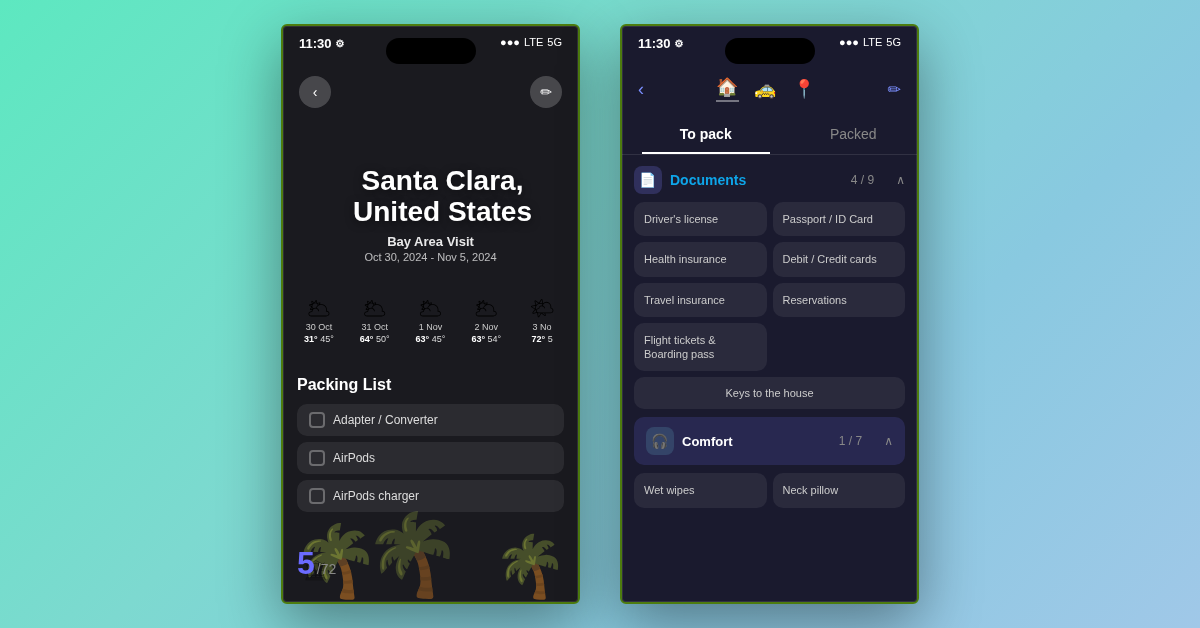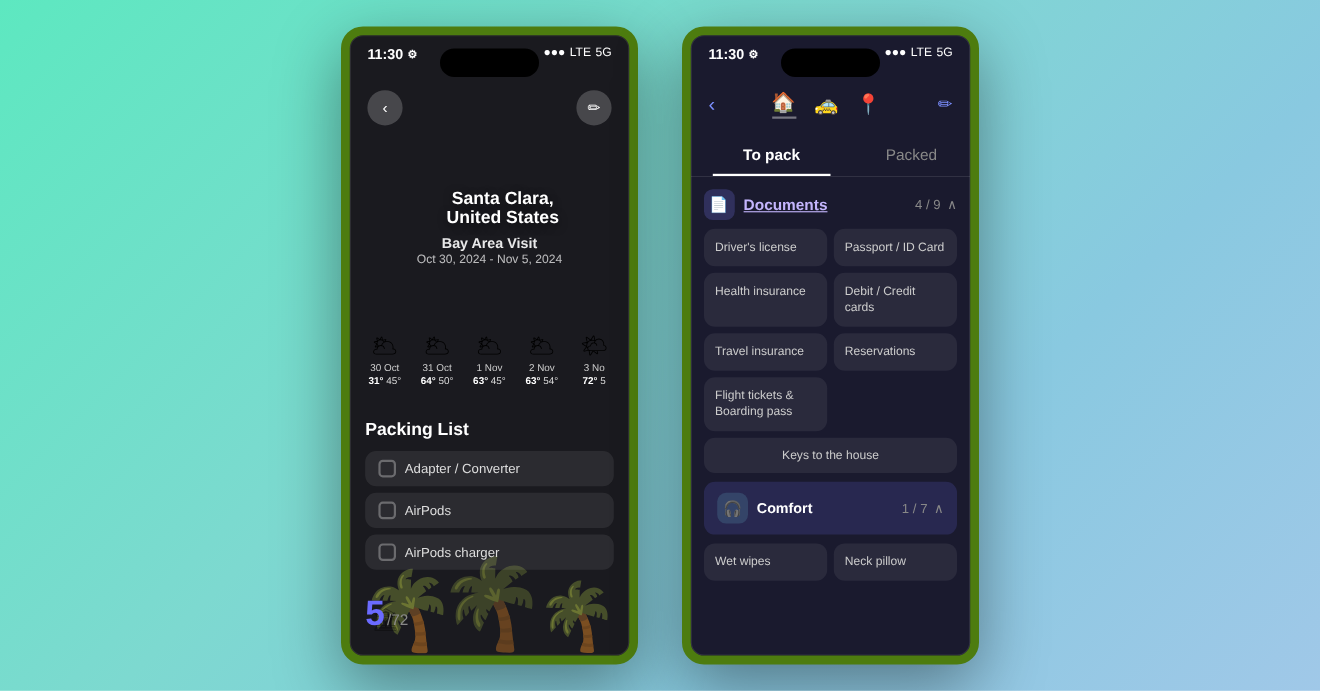--- a/index.html
+++ b/index.html
@@ -11,25 +11,25 @@
       display: flex;
       align-items: center;
       justify-content: center;
       gap: 40px;
       font-family: -apple-system, BlinkMacSystemFont, 'Segoe UI', sans-serif;
       overflow: hidden;
     }
 
     
     .phone {
-      width: 270px;
+      width: 299px;
       height: 580px;
       background: #1a1a1f;
-      border-radius: 20px;
-      border: 8px solid #4d7c0f;
+      border-radius: 6px;
+      border: 2px solid #4d7c0f;
       position: relative;
       overflow: hidden;
       box-shadow: 0 20px 60px rgba(0,0,0,0.4), inset 0 0 0 1px rgba(255,255,255,0.1);
     }
 
     
     .dynamic-island {
       position: absolute;
       top: 12px;
       left: 50%;
@@ -108,21 +108,21 @@
       position: absolute;
       top: 140px;
       left: 0;
       right: 0;
       text-align: center;
       z-index: 6;
       color: #fff;
     }
 
     .city-name {
-      font-size: 16px;
+      font-size: 28px;
       font-weight: 800;
       line-height: 1.1;
       text-shadow: 0 2px 8px rgba(0,0,0,0.5);
       padding-left: 24px;
     }
 
     .trip-name {
       font-size: 13px;
       font-weight: 600;
       margin-top: 6px;
@@ -352,28 +352,27 @@
       display: flex;
       align-items: center;
       justify-content: center;
       font-size: 14px;
       color: #8888ff;
     }
 
     .cat-name {
       font-size: 14px;
       font-weight: 600;
-      color: #c4b5fd;
-      text-decoration: underline;
+      color: #0ea5e9;
     }
 
     .cat-right {
       display: flex;
       align-items: flex-end;
-      gap: 6px;
+      gap: 22px;
       font-size: 12px;
       color: #888;
     }
 
     .items-grid {
       display: grid;
       grid-template-columns: 1fr 1fr;
       gap: 6px;
       margin-bottom: 8px;
     }

